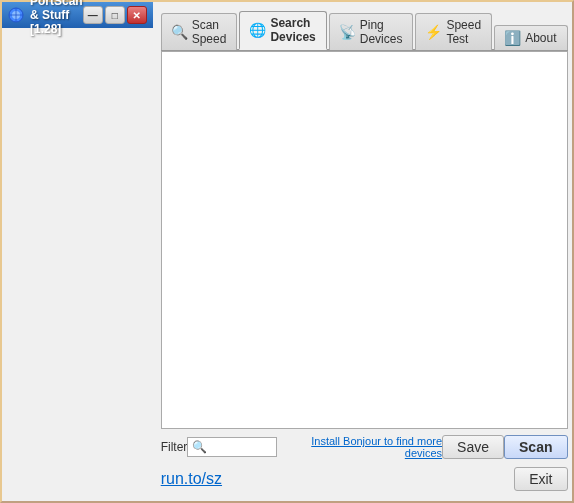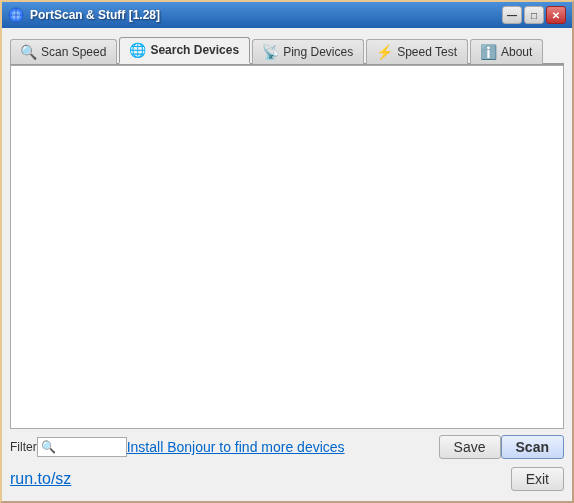--- a/index.html
+++ b/index.html
@@ -22,21 +22,21 @@
 
     .window {
       width: 574px;
       height: 503px;
       background: #f0f0f0;
       border: 2px solid #c0a080;
       border-top-color: #e8c890;
       border-left-color: #e8c890;
       position: relative;
       display: flex;
-      flex-direction: column;
+      flex-direction: row;
     }
 
     .title-bar {
       background: linear-gradient(to bottom, #4a90d9, #2060b0);
       display: flex;
       align-items: center;
       justify-content: space-between;
       padding: 4px 6px;
       height: 26px;
     }
@@ -175,23 +175,23 @@
       outline: none;
       font-size: 11px;
       width: 70px;
       background: transparent;
     }
 
     .bonjour-link {
       color: #0066cc;
       text-decoration: underline;
       cursor: pointer;
-      font-size: 14px;
+      font-size: 11px;
       flex: 1;
-      text-align: left;
+      text-align: right;
     }
 
     .btn {
       padding: 3px 14px;
       border: 1px solid #aaa;
       border-radius: 3px;
       background: linear-gradient(to bottom, #f5f5f5, #e0e0e0);
       cursor: pointer;
       font-size: 14px;
       color: #333;

